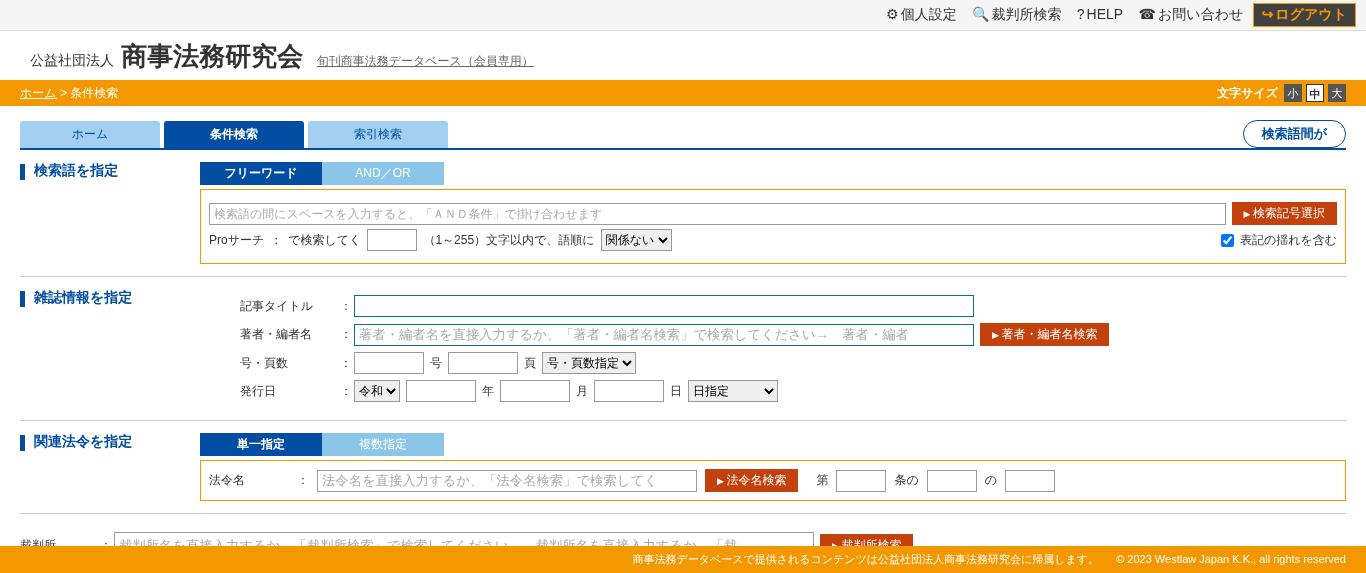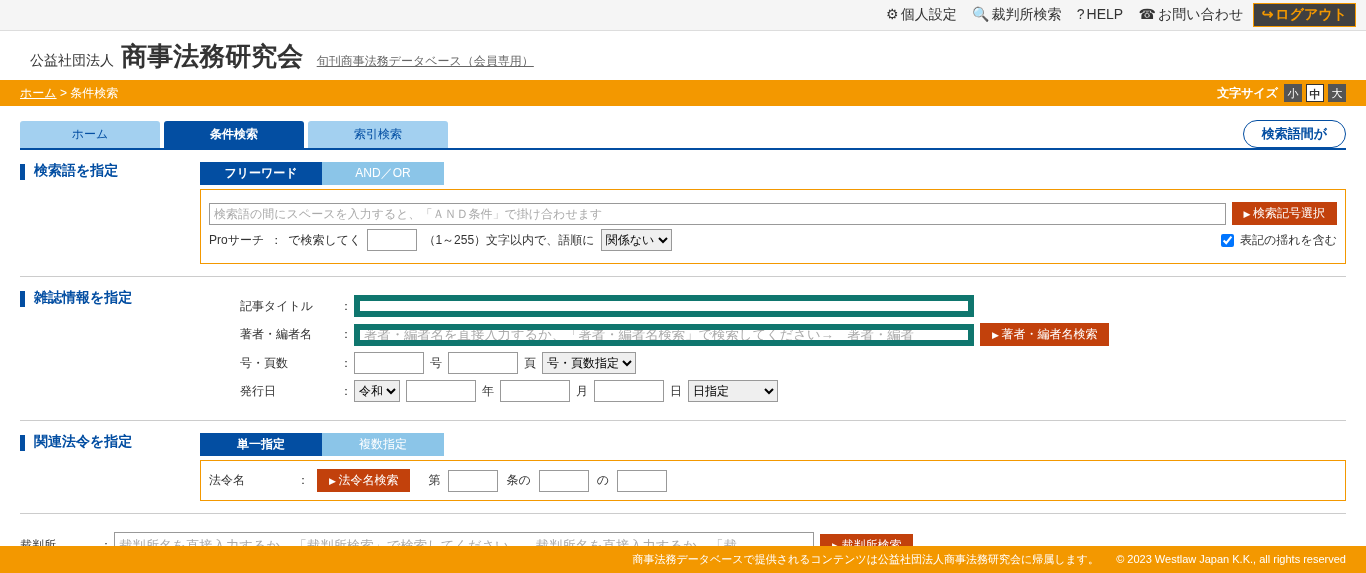--- a/index.html
+++ b/index.html
@@ -51,21 +51,21 @@
 .blue-btn::before { content: "▶ "; font-size: 9px; }
 .small-input { width: 50px; height: 22px; border: 1px solid #999; padding: 0 2px; text-align: center; }
 .med-input { width: 70px; height: 22px; border: 1px solid #999; padding: 0 2px; }
 select { height: 22px; border: 1px solid #999; font-size: 12px; }
 input::placeholder { color: #aaa; }
 
 .mag-row { display: flex; align-items: center; margin: 6px 0; }
 .mag-label { width: 100px; text-align: left; }
 .mag-colon { width: 14px; }
 .mag-body { flex: 1; display: flex; align-items: center; gap: 6px; }
-.mag-input-long { width: 620px; height: 22px; border: 6px solid #0f766e; padding: 0 4px; }
+.mag-input-long { width: 620px; height: 22px; border: 1px solid #0f766e; padding: 0 4px; }
 
 .law-box { border: 1px solid #f39800; padding: 8px; margin-top: 4px; display: flex; align-items: center; gap: 8px; }
 
 .footer { background: #f39800; color: #fff; padding: 6px 20px; font-size: 11px; text-align: right; position: fixed; bottom: 0; left: 0; right: 0; }
 .footer .copy { margin-left: 14px; }
 </style>
 </head>
 <body>
 
 <div class="topbar">
@@ -185,20 +185,21 @@
   <div class="section">
     <div class="section-title">関連法令を指定</div>
     <div class="section-body">
       <div class="subtabs">
         <div class="subtab active">単一指定</div>
         <div class="subtab">複数指定</div>
       </div>
       <div class="law-box">
         <span style="width:80px">法令名</span>
           <span>：</span>
+        <input style="width: 380px; height: 22px; border: 1px solid rgb(153, 153, 153); padding: 0px 4px;" placeholder="法令名を直接入力するか、「法令名検索」で検索してく">
         <button class="blue-btn">法令名検索</button>
         <span style="margin-left:10px">第</span>
         <input class="small-input" style="">
         <span>条の</span>
         <input class="small-input" style="">
         <span>の</span>
         <input class="small-input" style="">
       </div>
     </div>
   </div>

